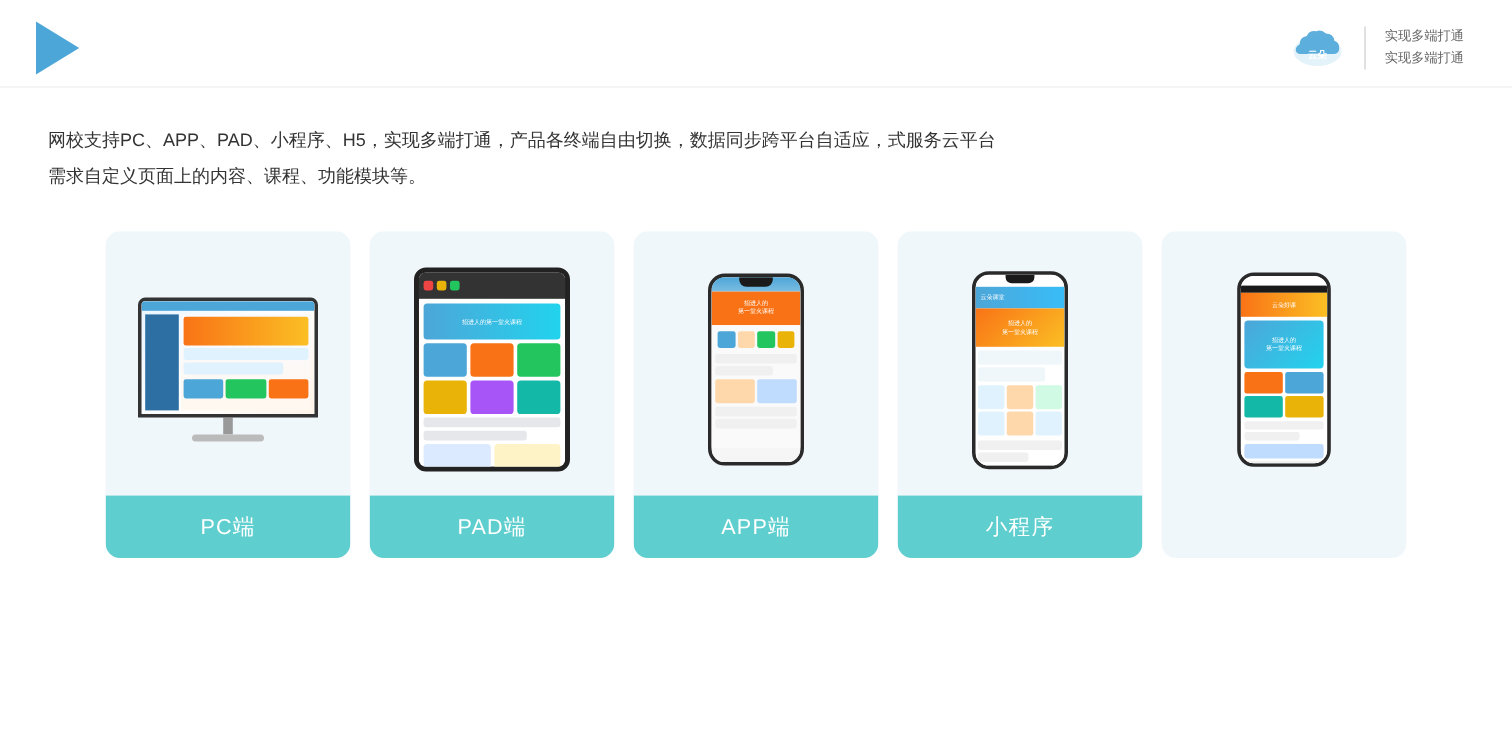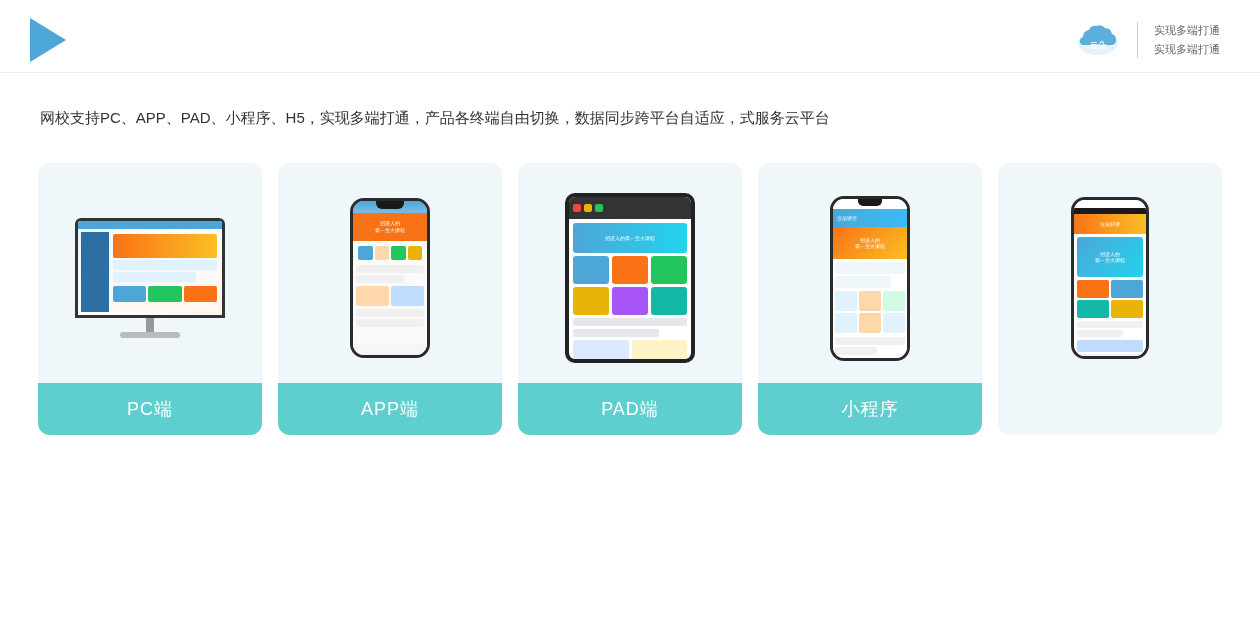--- a/index.html
+++ b/index.html
@@ -63,21 +63,21 @@
     .cards-section {
       padding: 20px 30px 30px 30px;
       display: flex;
       gap: 16px;
       justify-content: center;
     }
 
     .card {
       background: #f0f7fb;
       border-radius: 12px;
-      width: 224px;
+      width: 204px;
       display: flex;
       flex-direction: column;
       align-items: flex-end;
       overflow: hidden;
       flex-shrink: 0;
     }
 
     .card-image-area {
       width: 100%;
       height: 220px;
@@ -443,20 +443,21 @@
       <div class="logo-divider"></div>
       <div class="logo-slogan">
         <div>实现多端打通</div>
         <div>实现多端打通</div>
       </div>
     </div>
   </div>
 
   <div class="description">
     <div>网校支持PC、APP、PAD、小程序、H5，实现多端打通，产品各终端自由切换，数据同步跨平台自适应，式服务云平台</div>
+    <div>需求自定义页面上的内容、课程、功能模块等。</div>
   </div>
 
   <div class="cards-section">
 
     <div class="card">
       <div class="card-image-area">
         <div class="device-pc">
           <div class="pc-monitor">
             <div class="pc-screen">
               <div class="pc-screen-bar"></div>
@@ -477,20 +478,54 @@
           </div>
           <div class="pc-stand"></div>
           <div class="pc-base"></div>
         </div>
       </div>
       <div class="card-label">PC端</div>
     </div>
 
     <div class="card">
       <div class="card-image-area">
+        <div class="tablet-mockup">
+          <div class="tablet-screen">
+            <div class="tablet-screen-top">
+              <div class="tablet-btn" style="background:#ef4444;"></div>
+              <div class="tablet-btn" style="background:#eab308;"></div>
+              <div class="tablet-btn" style="background:#22c55e;"></div>
+            </div>
+            <div class="tablet-content" style="padding:4px;display:flex;flex-direction:column;gap:3px;">
+              <div style="height:30px;background:linear-gradient(90deg,#4da6d8,#22d3ee);border-radius:3px;display:flex;align-items:center;justify-content:center;">
+                <div style="font-size:5px;color:white;">招进人的第一堂火课程</div>
+              </div>
+              <div style="display:grid;grid-template-columns:repeat(3,1fr);gap:3px;">
+                <div class="tablet-tile tile-blue"></div>
+                <div class="tablet-tile tile-orange"></div>
+                <div class="tablet-tile tile-green"></div>
+                <div class="tablet-tile tile-yellow"></div>
+                <div class="tablet-tile tile-purple"></div>
+                <div class="tablet-tile tile-teal"></div>
+              </div>
+              <div style="height:8px;background:#e5e7eb;border-radius:2px;"></div>
+              <div style="height:8px;background:#e5e7eb;border-radius:2px;width:75%;"></div>
+              <div style="display:grid;grid-template-columns:repeat(2,1fr);gap:3px;">
+                <div style="height:22px;background:#dbeafe;border-radius:3px;"></div>
+                <div style="height:22px;background:#fef3c7;border-radius:3px;"></div>
+              </div>
+            </div>
+          </div>
+        </div>
+      </div>
+      <div class="card-label">PAD端</div>
+    </div>
+
+    <div class="card">
+      <div class="card-image-area">
         <div class="phone-mockup">
           <div class="phone-notch"></div>
           <div class="phone-screen">
             <div class="phone-screen-inner">
               <div class="phone-top-bar" style="background:#f97316;height:28px;display:flex;align-items:center;justify-content:center;">
                 <div style="font-size:5px;color:white;text-align:center;line-height:1.4;">招进人的<br>第一堂火课程</div>
               </div>
               <div class="phone-content-area" style="padding:3px;">
                 <div class="phone-grid">
                   <div class="phone-grid-item" style="background:#4da6d8;"></div>
@@ -509,54 +544,20 @@
               </div>
             </div>
           </div>
         </div>
       </div>
       <div class="card-label">APP端</div>
     </div>
 
     <div class="card">
       <div class="card-image-area">
-        <div class="tablet-mockup">
-          <div class="tablet-screen">
-            <div class="tablet-screen-top">
-              <div class="tablet-btn" style="background:#ef4444;"></div>
-              <div class="tablet-btn" style="background:#eab308;"></div>
-              <div class="tablet-btn" style="background:#22c55e;"></div>
-            </div>
-            <div class="tablet-content" style="padding:4px;display:flex;flex-direction:column;gap:3px;">
-              <div style="height:30px;background:linear-gradient(90deg,#4da6d8,#22d3ee);border-radius:3px;display:flex;align-items:center;justify-content:center;">
-                <div style="font-size:5px;color:white;">招进人的第一堂火课程</div>
-              </div>
-              <div style="display:grid;grid-template-columns:repeat(3,1fr);gap:3px;">
-                <div class="tablet-tile tile-blue"></div>
-                <div class="tablet-tile tile-orange"></div>
-                <div class="tablet-tile tile-green"></div>
-                <div class="tablet-tile tile-yellow"></div>
-                <div class="tablet-tile tile-purple"></div>
-                <div class="tablet-tile tile-teal"></div>
-              </div>
-              <div style="height:8px;background:#e5e7eb;border-radius:2px;"></div>
-              <div style="height:8px;background:#e5e7eb;border-radius:2px;width:75%;"></div>
-              <div style="display:grid;grid-template-columns:repeat(2,1fr);gap:3px;">
-                <div style="height:22px;background:#dbeafe;border-radius:3px;"></div>
-                <div style="height:22px;background:#fef3c7;border-radius:3px;"></div>
-              </div>
-            </div>
-          </div>
-        </div>
-      </div>
-      <div class="card-label">PAD端</div>
-    </div>
-
-    <div class="card">
-      <div class="card-image-area">
         <div class="miniapp-phone">
           <div class="miniapp-notch"></div>
           <div class="miniapp-screen">
             <div class="miniapp-header">
               <div style="font-size:5px;color:white;">云朵课堂</div>
             </div>
             <div style="height:32px;background:linear-gradient(135deg,#f97316,#fbbf24);display:flex;align-items:center;justify-content:center;">
               <div style="font-size:5px;color:white;text-align:center;">招进人的<br>第一堂火课程</div>
             </div>
             <div class="miniapp-body">

